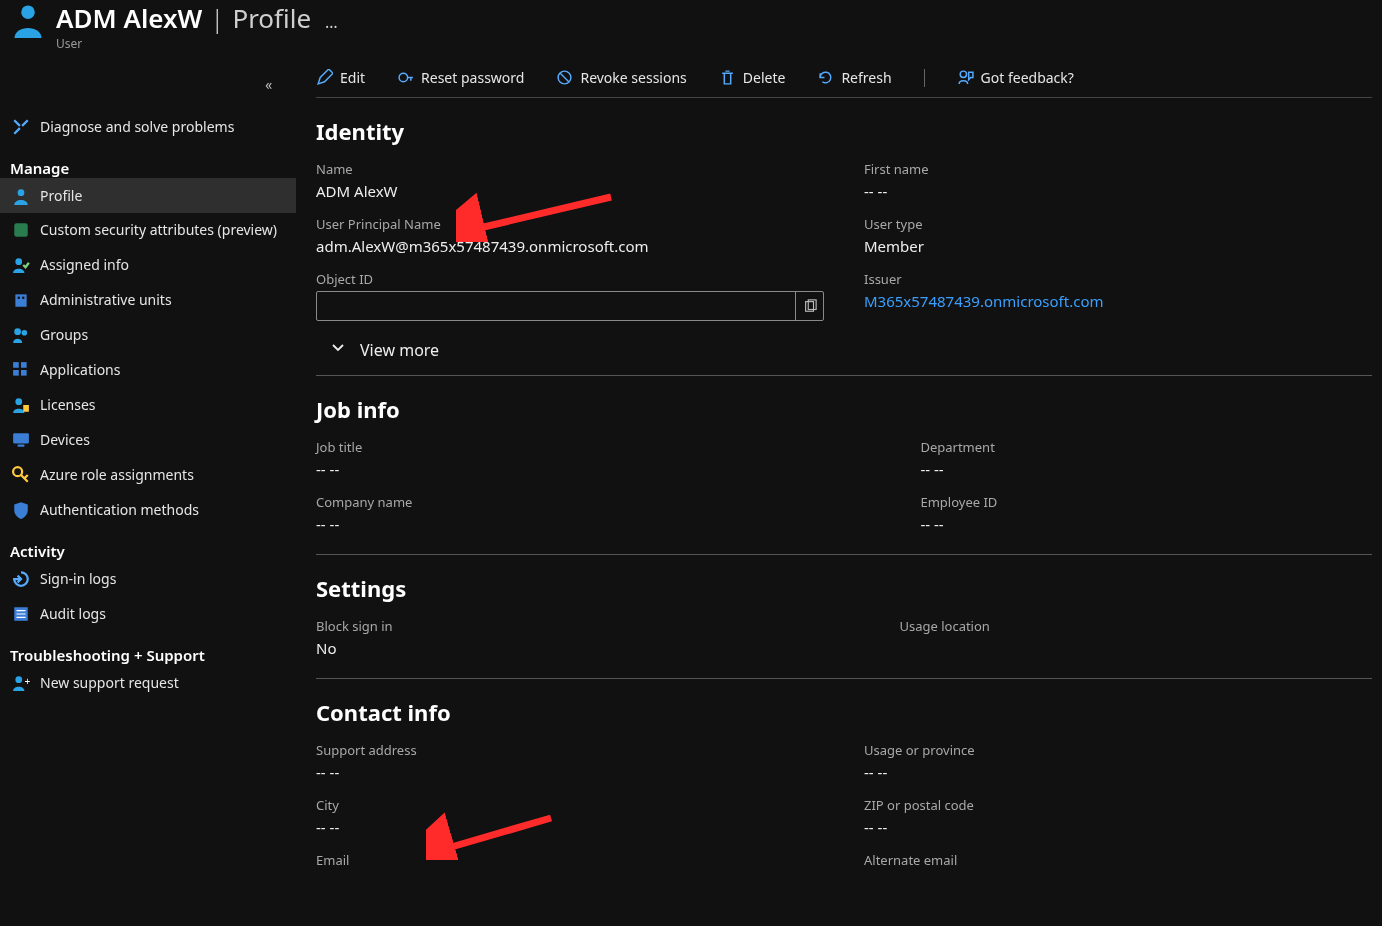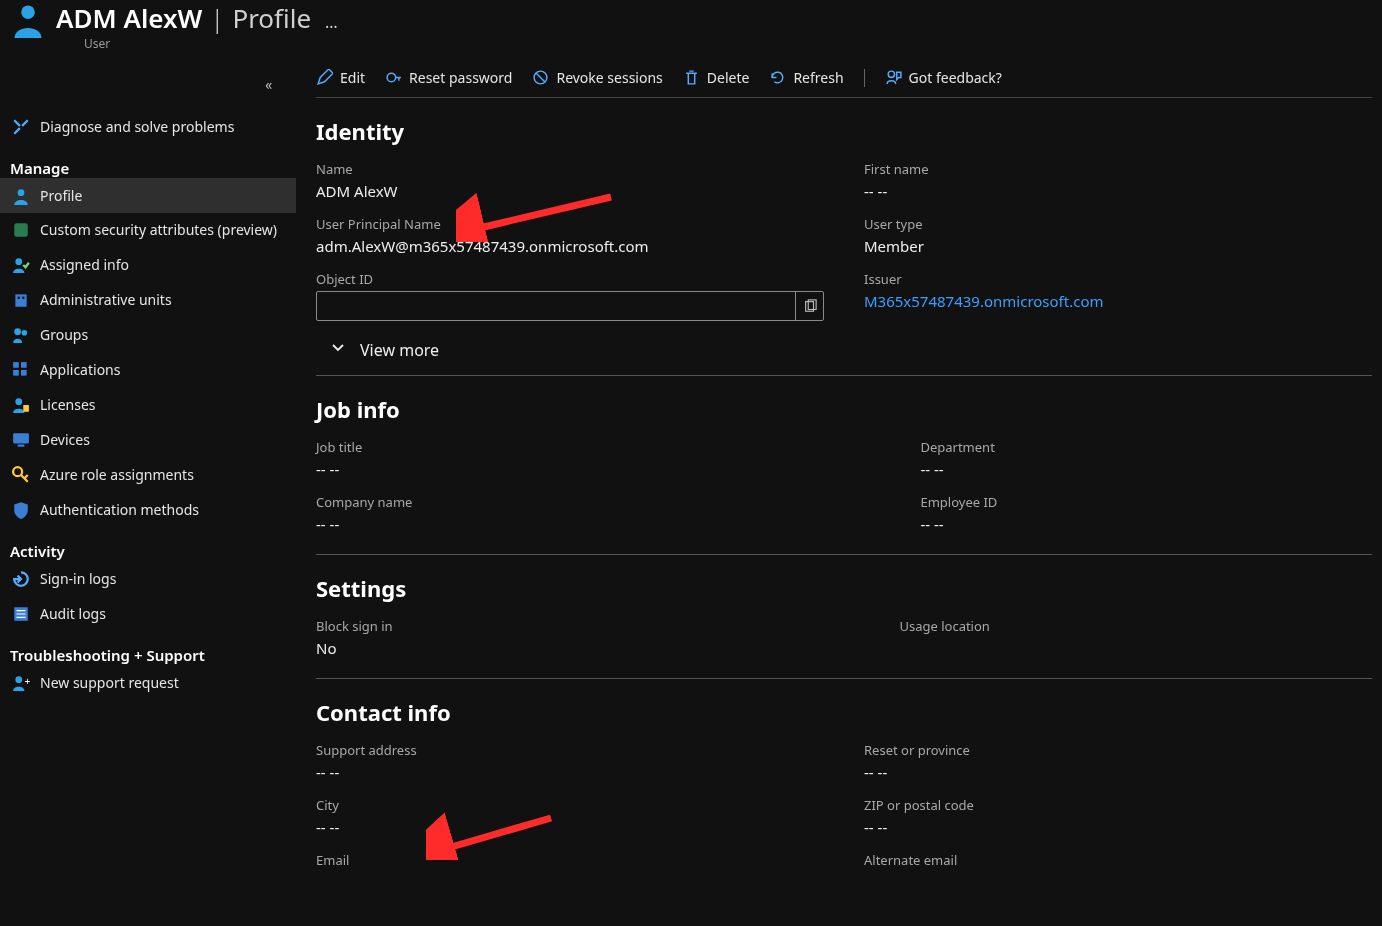--- a/index.html
+++ b/index.html
@@ -6,33 +6,33 @@
   *{box-sizing:border-box;}
   .header{display:flex;align-items:flex-start;padding:0 0 10px 10px;}
   .avatar{width:36px;height:36px;margin-right:10px;margin-top:2px;position:relative;}
   
   .avatar svg{width:100%;height:100%;}
   .title-line{display:flex;align-items:baseline;gap:8px;}
   .title-line .user-name{font-size:26px;font-weight:600;color:#fff;}
   .title-line .sep{font-size:26px;color:#cfcfcf;font-weight:300;}
   .title-line .page{font-size:26px;color:#cfcfcf;font-weight:400;}
   .title-line .more{color:#cfcfcf;padding:4px 6px;cursor:pointer;letter-spacing:2px;font-size:16px;}
-  .sub-type{font-size:12px;color:#9a9a9a;margin-top:-2px;margin-left:28px;}
+  .sub-type{font-size:12px;color:#9a9a9a;margin-top:-2px;}
   .body{display:flex;}
   
   .sidebar{width:296px;min-width:296px;padding-top:8px;}
   .collapse{display:flex;justify-content:flex-end;padding:4px 20px 8px 0;}
   .collapse .chev{color:#bfbfbf;font-size:14px;transform:rotate(180deg);padding:4px;}
   .nav-item{display:flex;align-items:center;gap:10px;padding:8px 12px 8px 12px;cursor:pointer;color:#e6e6e6;font-size:14px;}
   .nav-item.active{background:#2f2f2f;}
   .nav-item .ico{width:18px;height:18px;display:flex;align-items:center;justify-content:center;}
   .nav-section-h{font-size:15px;font-weight:600;color:#fff;padding:14px 10px 0 10px;}
   
   .main{flex:1;padding:0 10px 40px 20px;}
-  .toolbar{display:flex;align-items:center;gap:20px;padding:6px 0 10px 0;border-bottom:1px solid #444;}
+  .toolbar{display:flex;align-items:center;gap:32px;padding:6px 0 10px 0;border-bottom:1px solid #444;}
   .tool{display:flex;align-items:center;gap:7px;color:#e6e6e6;cursor:pointer;font-size:14px;}
   .tool svg{width:17px;height:17px;}
   .tool .stroke{stroke:#55aafd;fill:none;stroke-width:1.4;}
   .tool-sep{width:1px;height:18px;background:#666;}
   .section-h{font-size:22px;font-weight:700;color:#fff;margin:18px 0 14px 0;}
   .fields{display:grid;grid-template-columns:1fr 1fr;column-gap:40px;row-gap:14px;}
   .field .lbl{font-size:13px;color:#a8a8a8;margin-bottom:3px;}
   .field .val{font-size:15px;color:#eee;}
   .field .val.link{color:#3aa0ff;cursor:pointer;}
   .objid-wrap{display:flex;align-items:center;height:30px;border:1px solid #8a8a8a;border-radius:2px;background:#111;}
@@ -349,21 +349,21 @@
     </div>
     <hr class="hr">
 
     <div class="section-h">Contact info</div>
     <div class="fields">
       <div class="field">
         <div class="lbl">Support address</div>
           <div class="val">-- --</div>
       </div>
       <div class="field">
-        <div class="lbl">Reset or province</div>
+        <div class="lbl">Usage or province</div>
           <div class="val">-- --</div>
       </div>
       <div class="field">
         <div class="lbl">City</div>
           <div class="val">-- --</div>
       </div>
       <div class="field">
         <div class="lbl">ZIP or postal code</div>
           <div class="val">-- --</div>
       </div>

